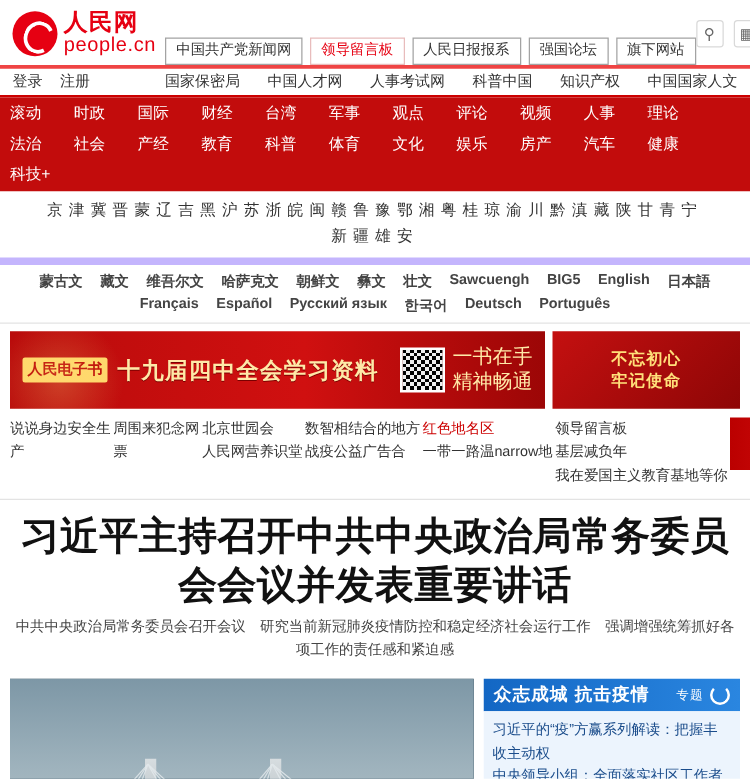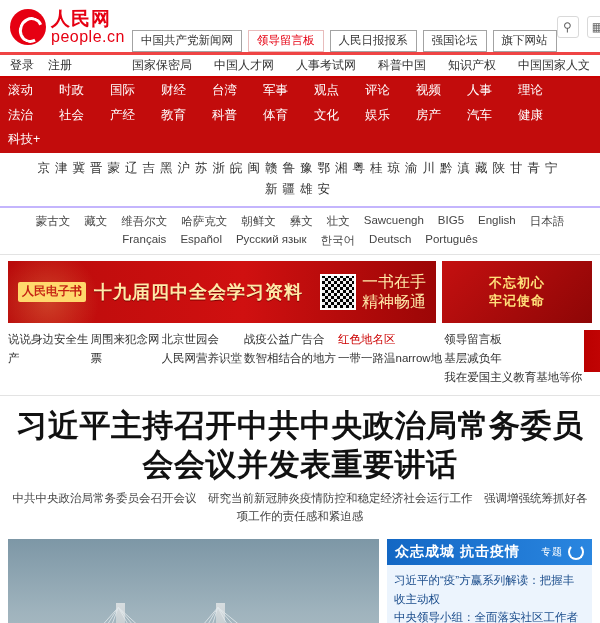--- a/index.html
+++ b/index.html
@@ -112,41 +112,41 @@
     padding: 4px 8px;
     gap: 7px 26px;
     font-size: 12.5px;
     line-height: 1.4;
   }
   .redbar span { white-space: nowrap; }
 
   
   .provbar {
     padding: 5px 8px 6px 8px;
-    border-bottom: 2px solid #c4b5fd;
+    border-bottom: 6px solid #c4b5fd;
     text-align: center;
     font-size: 12.5px;
     color: #333;
     letter-spacing: 5px;
     line-height: 1.7;
   }
   .provline2 { letter-spacing: 5px; }
 
   
   .langbar {
     display: flex;
     flex-wrap: wrap;
     justify-content: center;
     gap: 4px 14px;
     padding: 6px 10px;
     font-size: 11.5px;
     color: #444;
     border-bottom: 1px solid #e3e3e3;
   }
-  .langbar span { white-space: nowrap; }
+  .langbar span { white-space: nowrap; font-weight: bold; }
 
   
   .bannerwrap {
     display: flex;
     gap: 6px;
     padding: 6px 8px 0 8px;
   }
   .banner-left {
     flex: 1;
     height: 62px;
@@ -469,22 +469,22 @@
     </div>
     <div class="lcol">
       <div>周围来犯念网</div>
       <div>票</div>
     </div>
     <div class="lcol">
       <div>北京世园会</div>
       <div>人民网营养识堂</div>
     </div>
     <div class="lcol">
+      <div>数智相结合的地方</div>
       <div>战疫公益广告合</div>
-      <div>数智相结合的地方</div>
     </div>
     <div class="lcol">
       <div class="red">红色地名区</div>
       <div>一带一路温narrow地</div>
     </div>
     <div class="lcol">
       <div>领导留言板</div>
       <div>基层减负年</div>
       <div>我在爱国主义教育基地等你</div>
     </div>

